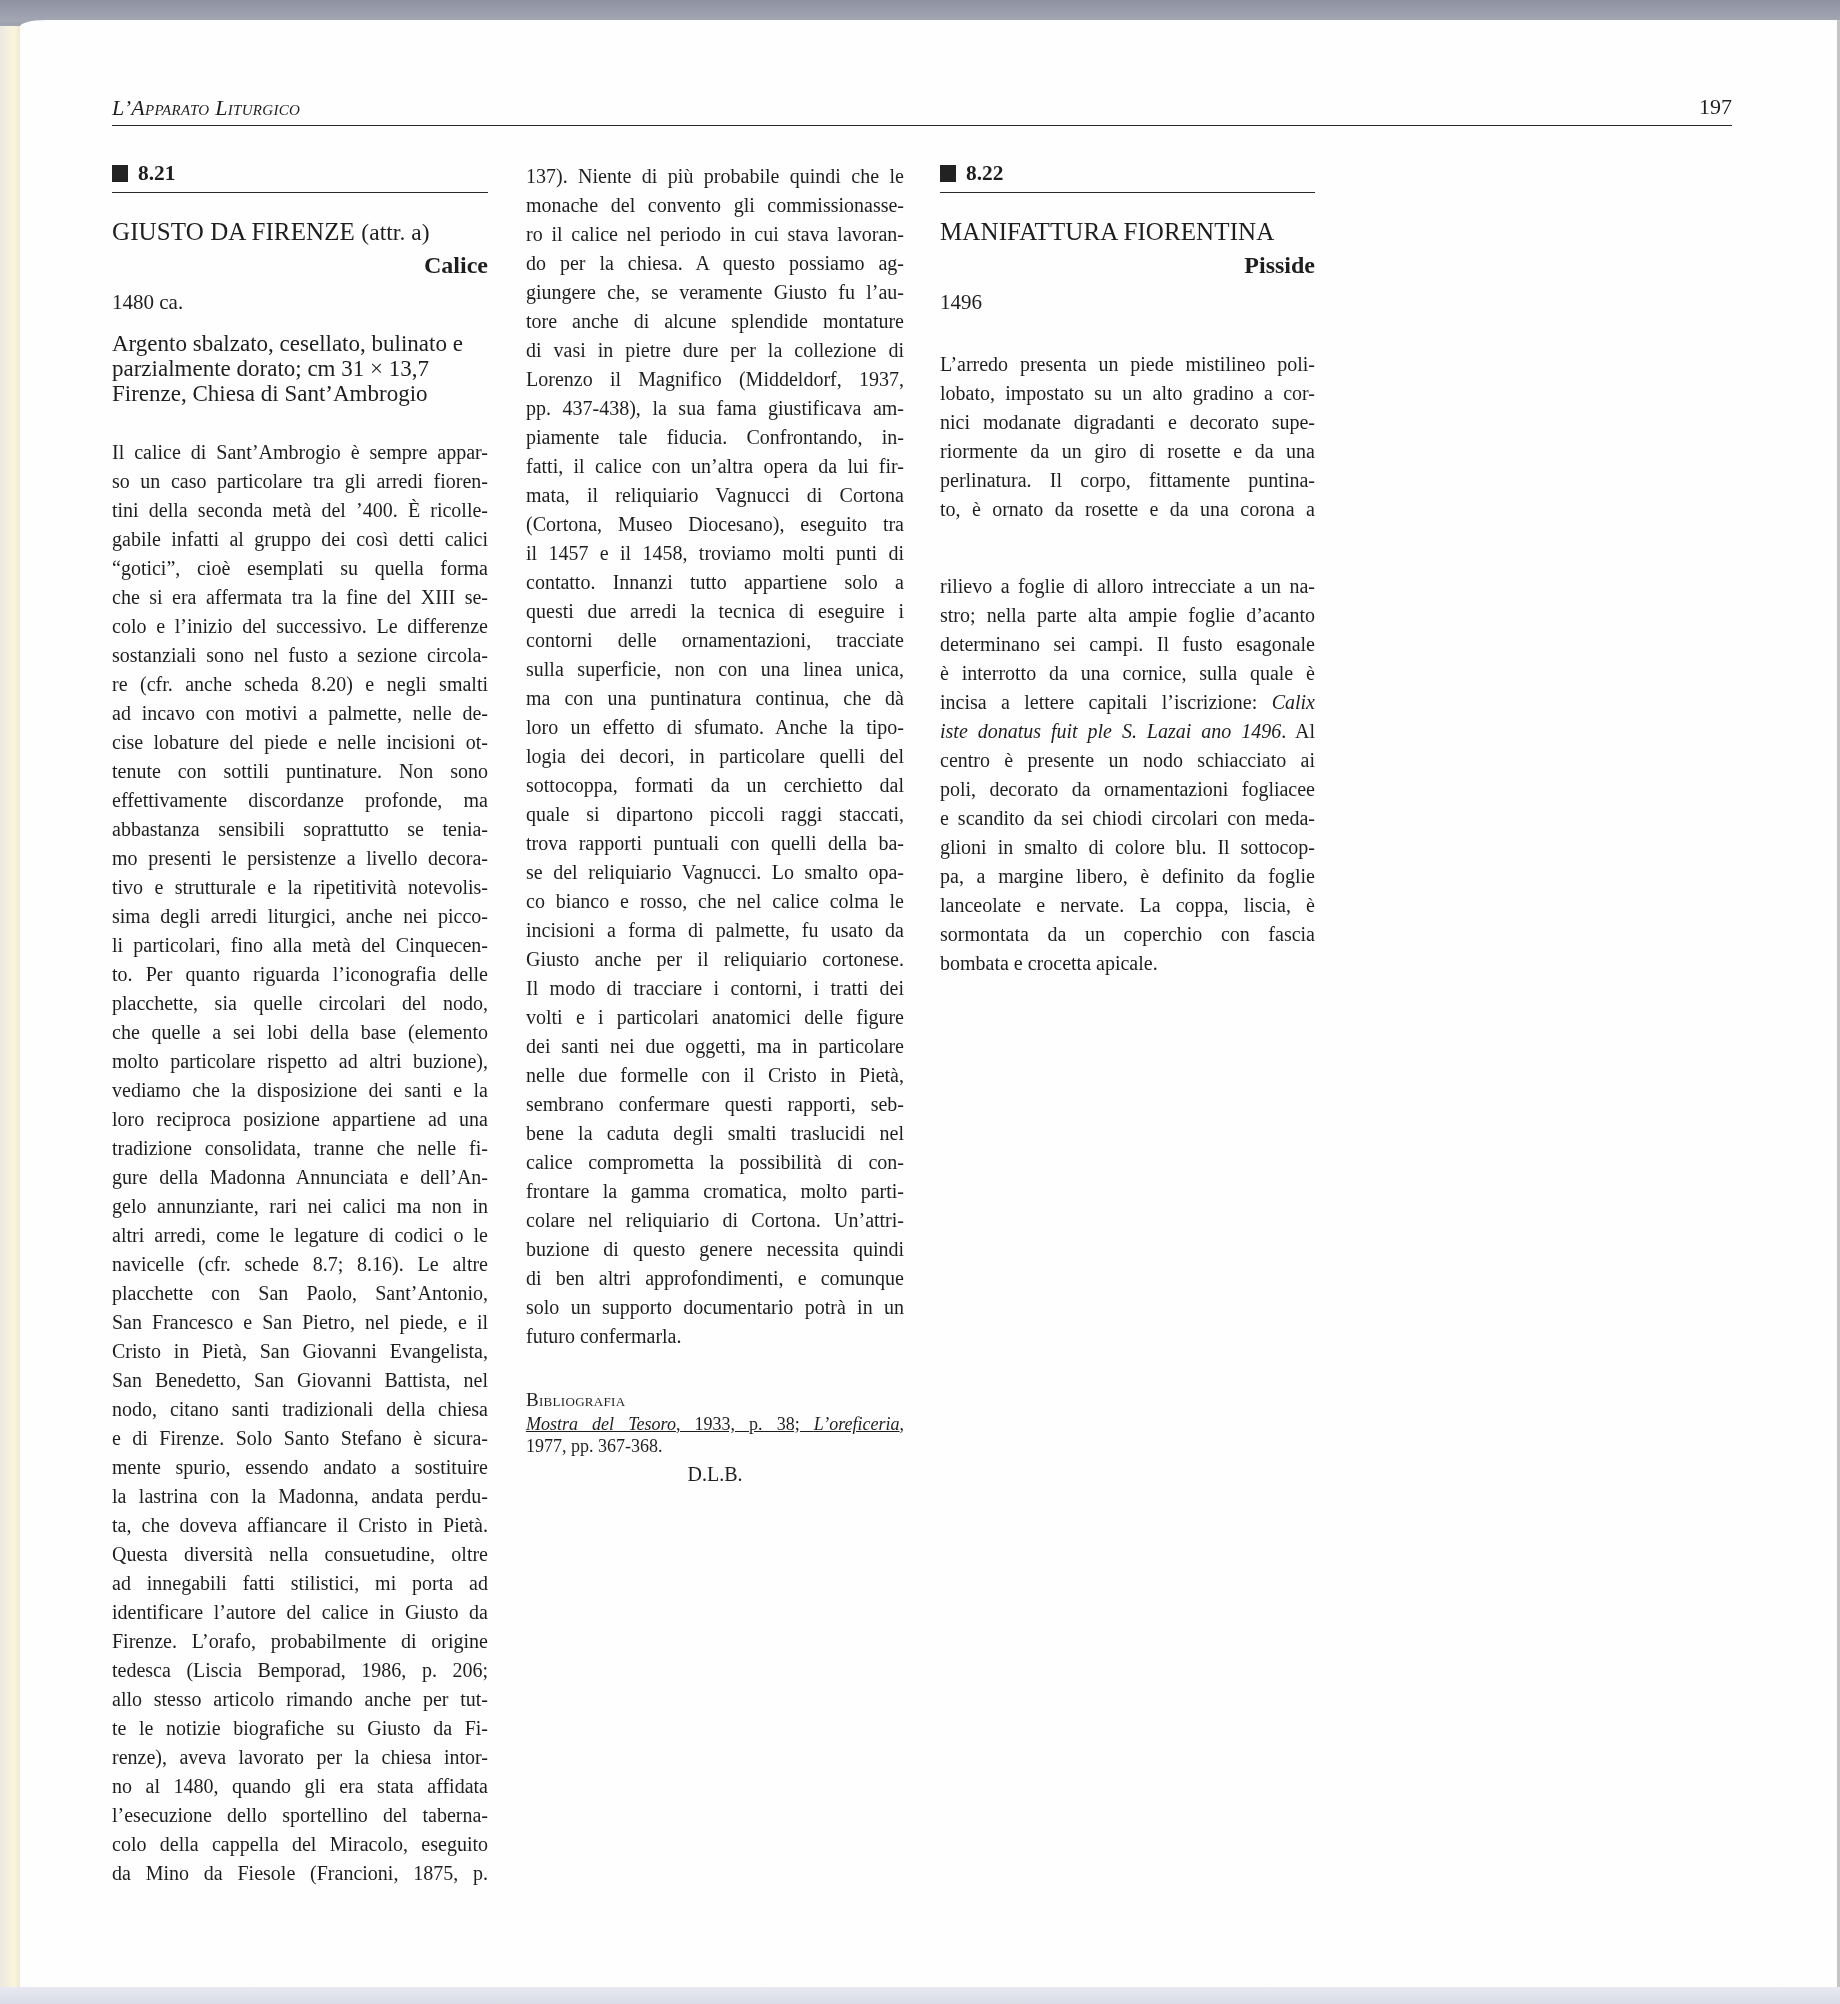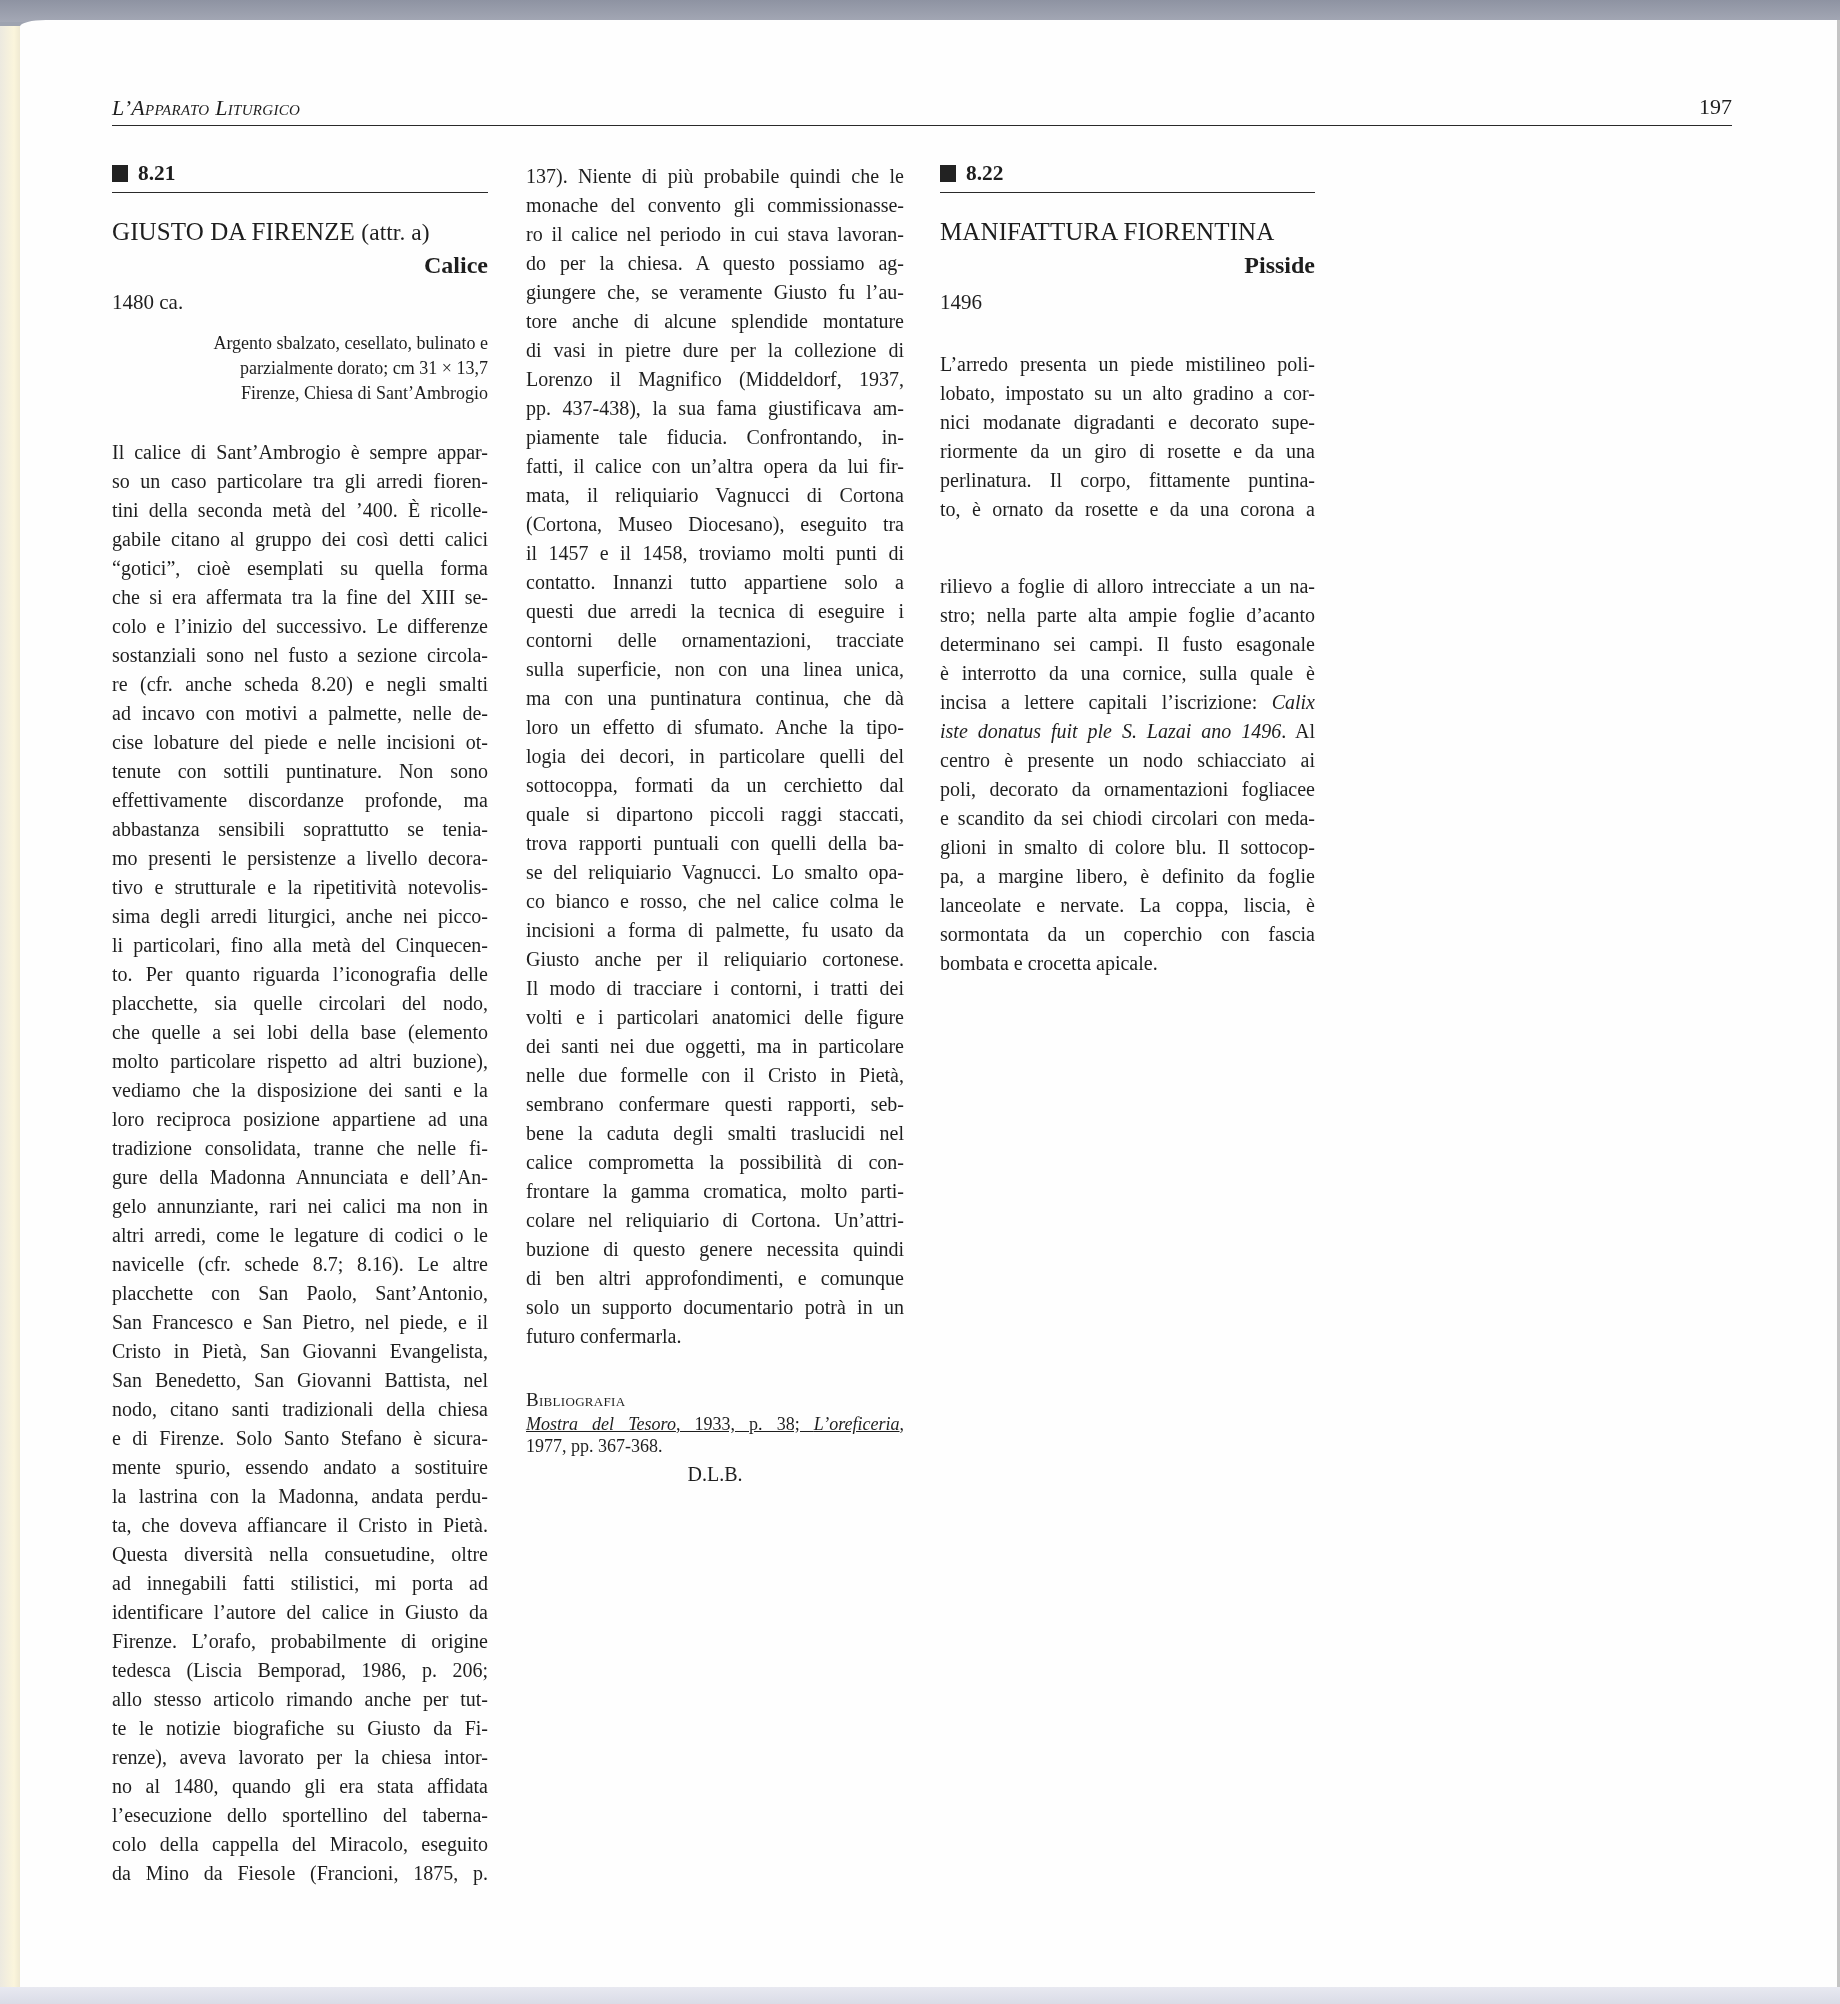--- a/index.html
+++ b/index.html
@@ -102,23 +102,23 @@
       text-align: right;
     }
     .date {
       font-size: 21px;
       line-height: 32px;
       margin-top: 2.6px;
       text-align: left;
     }
     .tech {
       margin-top: 13px;
-      font-size: 18px;
+      font-size: 23px;
       line-height: 25px;
-      text-align: right;
+      text-align: left;
     }
     .body-text {
       margin-top: 32px;
     }
     .body-text .line {
       display: block;
       text-align: justify;
       text-align-last: justify;
       white-space: nowrap;
     }
@@ -177,21 +177,21 @@
   <div class="date">1480 ca.</div>
   <div class="tech">
     <div>Argento sbalzato, cesellato, bulinato e</div>
     <div>parzialmente dorato; cm 31 × 13,7</div>
     <div>Firenze, Chiesa di Sant’Ambrogio</div>
   </div>
   <div class="body-text" id="col1-body">
       <span class="line" style="white-space: normal; display: block; height: 29px; overflow: visible;">Il calice di Sant’Ambrogio è sempre appar-</span>
       <span class="line" style="white-space: normal; display: block; height: 29px; overflow: visible;">so un caso particolare tra gli arredi fioren-</span>
       <span class="line" style="white-space: normal; display: block; height: 29px; overflow: visible;">tini della seconda metà del ’400. È ricolle-</span>
-      <span class="line" style="white-space: normal; display: block; height: 29px; overflow: visible;">gabile citano al gruppo dei così detti calici</span>
+      <span class="line" style="white-space: normal; display: block; height: 29px; overflow: visible;">gabile infatti al gruppo dei così detti calici</span>
       <span class="line" style="white-space: normal; display: block; height: 29px; overflow: visible;">“gotici”, cioè esemplati su quella forma</span>
       <span class="line" style="white-space: normal; display: block; height: 29px; overflow: visible;">che si era affermata tra la fine del XIII se-</span>
       <span class="line" style="white-space: normal; display: block; height: 29px; overflow: visible;">colo e l’inizio del successivo. Le differenze</span>
       <span class="line" style="white-space: normal; display: block; height: 29px; overflow: visible;">sostanziali sono nel fusto a sezione circola-</span>
       <span class="line" style="white-space: normal; display: block; height: 29px; overflow: visible;">re (cfr. anche scheda 8.20) e negli smalti</span>
       <span class="line" style="white-space: normal; display: block; height: 29px; overflow: visible;">ad incavo con motivi a palmette, nelle de-</span>
       <span class="line" style="white-space: normal; display: block; height: 29px; overflow: visible;">cise lobature del piede e nelle incisioni ot-</span>
       <span class="line" style="white-space: normal; display: block; height: 29px; overflow: visible;">tenute con sottili puntinature. Non sono</span>
       <span class="line" style="white-space: normal; display: block; height: 29px; overflow: visible;">effettivamente discordanze profonde, ma</span>
       <span class="line" style="white-space: normal; display: block; height: 29px; overflow: visible;">abbastanza sensibili soprattutto se tenia-</span>

